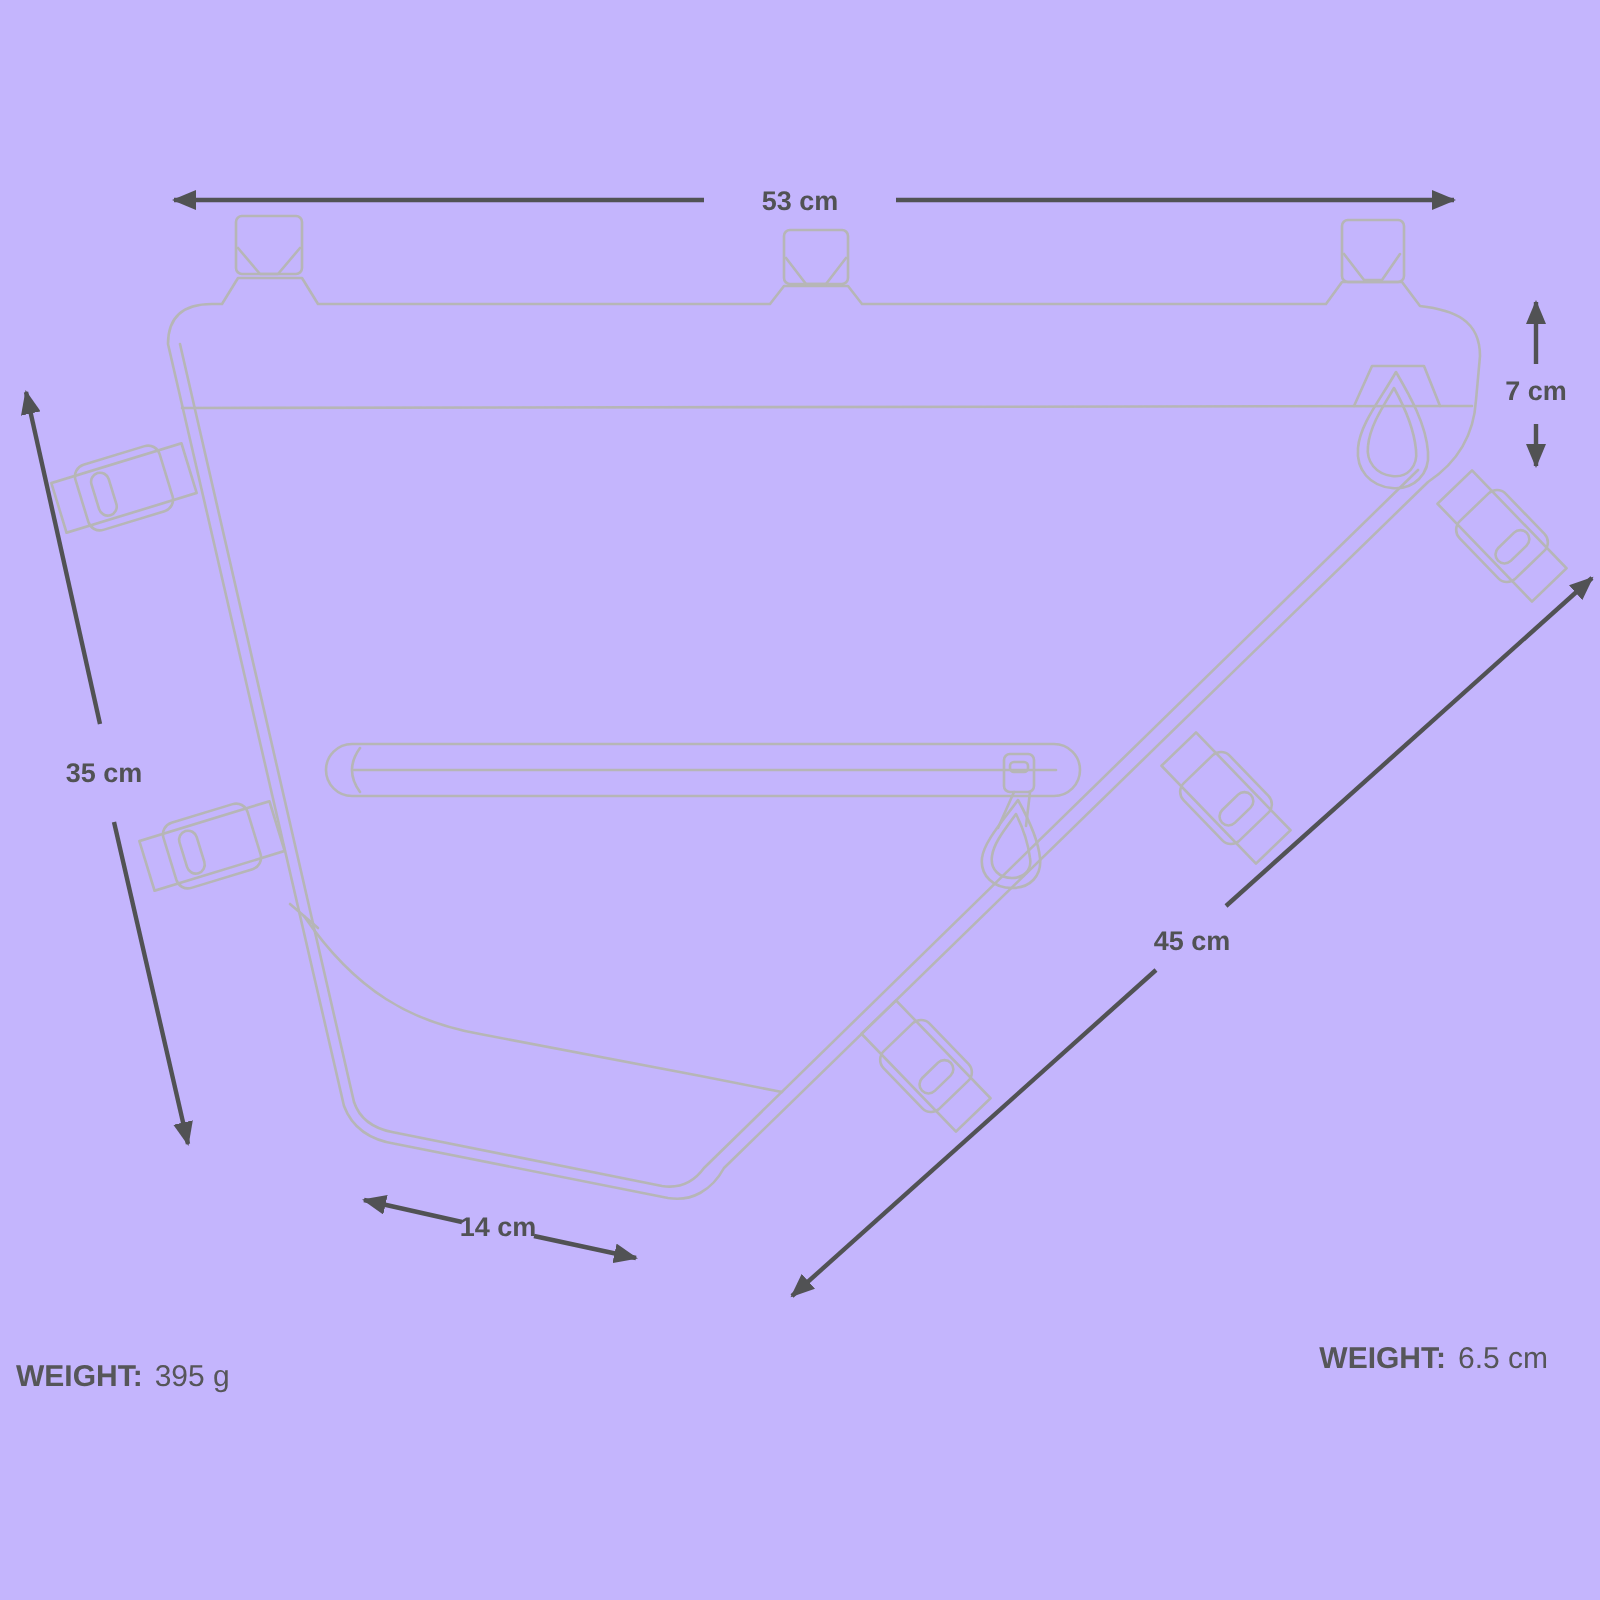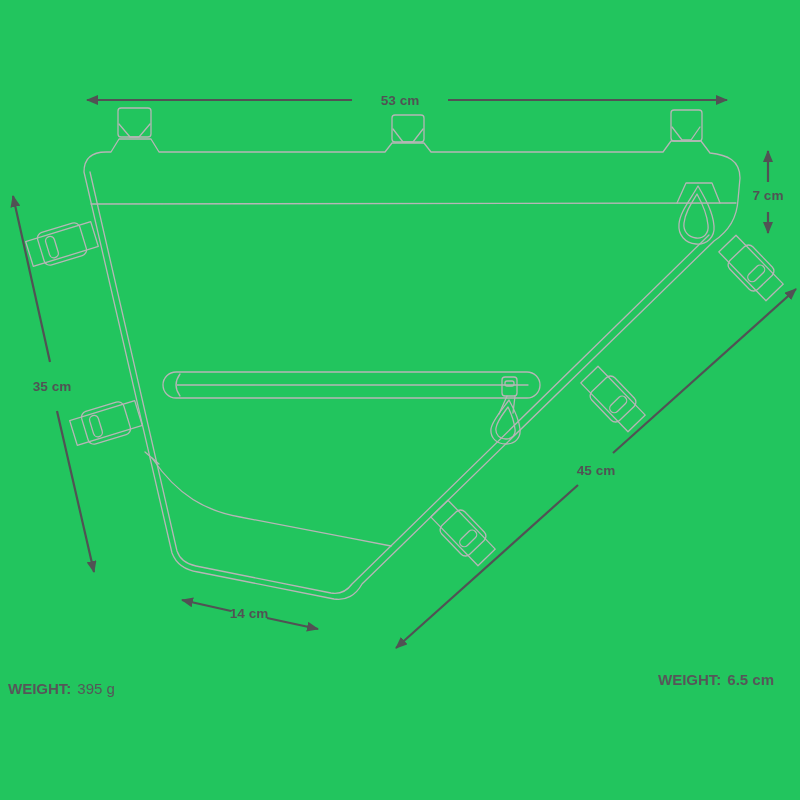--- a/index.html
+++ b/index.html
@@ -1,25 +1,25 @@
 <!DOCTYPE html>
 <html><head>
 <meta charset="utf-8">
 <style>
   html,body{margin:0;padding:0;background:#ffffff;}
-  .stage{position:relative;width:800px;height:800px;background:#22c55e;overflow:hidden;
+  .stage{position:relative;width:800px;height:800px;background:#c4b5fd;overflow:hidden;
          font-family:"Liberation Sans", sans-serif;}
   .stage svg{position:absolute;left:0;top:0;}
   .dimlabel{font-family:"Liberation Sans", sans-serif;font-size:13.5px;font-weight:700;}
   .spec{position:absolute;font-size:15px;color:#565659;white-space:nowrap;}
   .spec .lbl{font-weight:700;}
   .spec .val{margin-left:6px;font-weight:400;}
   .spec-left{left:8px;top:680px;}
   .spec-right{right:26px;top:671px;}
-  .spec-right .val{font-weight:bold;}
+  .spec-right .val{}
 </style>
 </head>
 <body>
 
 <div class="stage">
 
   <svg width="800" height="800" viewBox="0 0 800 800">
     <defs>
       <marker id="ah" markerWidth="13" markerHeight="10" refX="11" refY="5" orient="auto-start-reverse" markerUnits="userSpaceOnUse">
         <path d="M0,0 L12,5 L0,10 Z" fill="#515254"></path>

